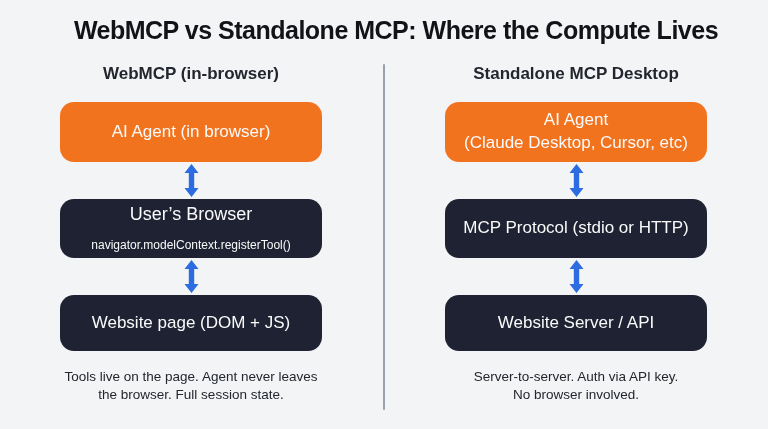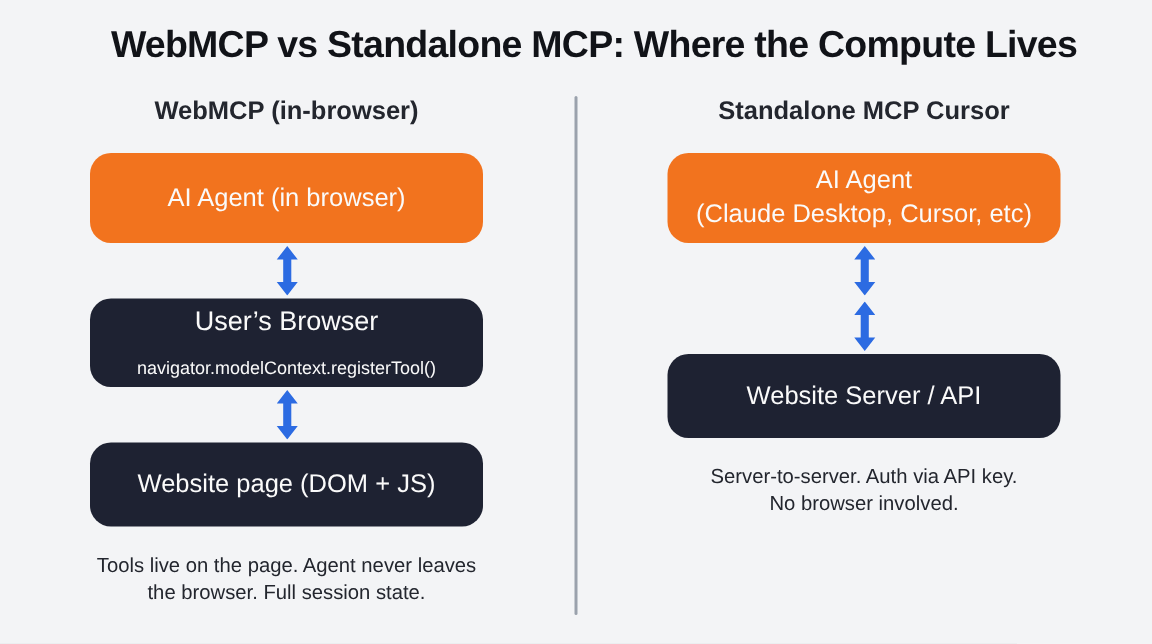--- a/index.html
+++ b/index.html
@@ -141,33 +141,36 @@
 
       <div class="caption">
         <span>Tools live on the page. Agent never leaves</span>
         <span>the browser. Full session state.</span>
       </div>
     </section>
 
     <div class="divider"></div>
 
     <section class="col col-right">
-      <div class="col-header">Standalone MCP Cursor</div>
+      <div class="col-header">Standalone MCP Desktop</div>
 
       <div class="box orange h60">
         <span class="box-line">AI Agent</span>
         <span class="box-line">(Claude Desktop, Cursor, etc)</span>
       </div>
 
       <div class="arrow-wrap">
         <svg width="19" height="33" viewBox="0 0 19 33">
           <path d="M9.5,0 L16.5,9 L12.2,9 L12.2,24 L16.5,24 L9.5,33 L2.5,24 L6.8,24 L6.8,9 L2.5,9 Z" fill="#2c6be2"></path>
         </svg>
       </div>
 
+      <div class="box dark h59">
+        <span class="box-line">MCP Protocol (stdio or HTTP)</span>
+      </div>
 
       <div class="arrow-wrap">
         <svg width="19" height="33" viewBox="0 0 19 33">
           <path d="M9.5,0 L16.5,9 L12.2,9 L12.2,24 L16.5,24 L9.5,33 L2.5,24 L6.8,24 L6.8,9 L2.5,9 Z" fill="#2c6be2"></path>
         </svg>
       </div>
 
       <div class="box dark h56">
         <span class="box-line">Website Server / API</span>
       </div>

